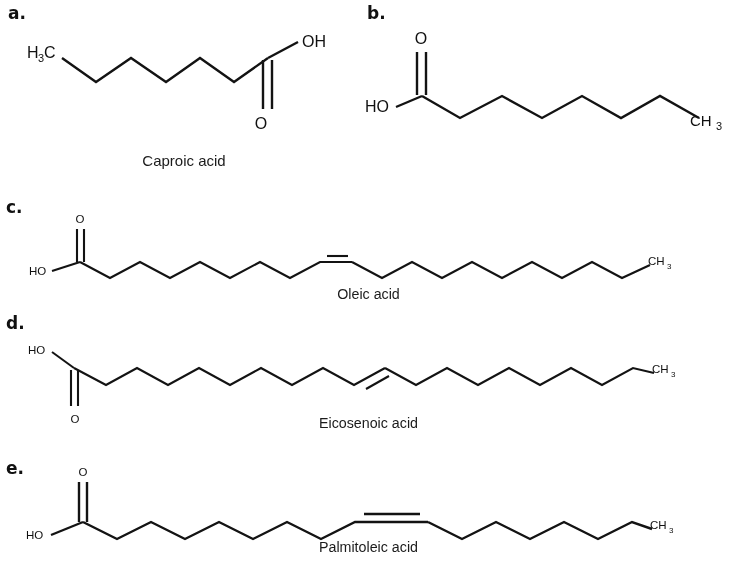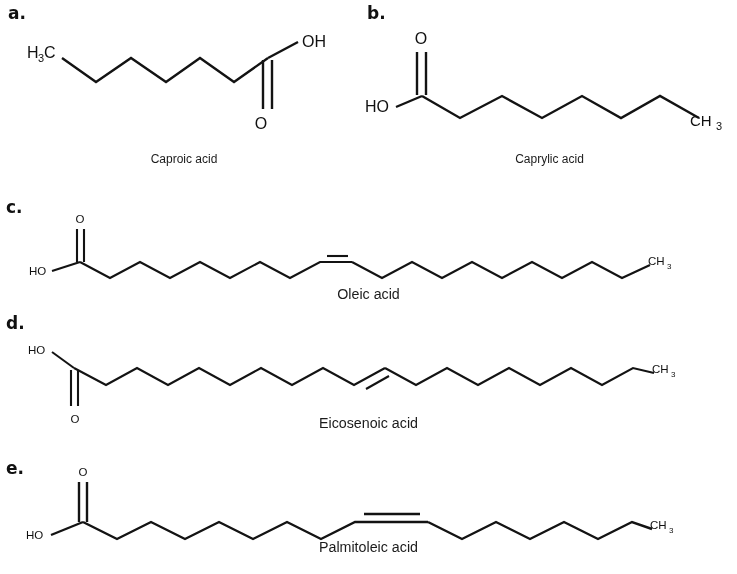--- a/index.html
+++ b/index.html
@@ -23,21 +23,21 @@
     font-family: "DejaVu Sans", sans-serif;
     font-weight: bold;
     font-size: 17px;
     color: #111111;
     letter-spacing: 0px;
   }
   .caption {
     position: absolute;
     text-align: center;
     font-family: "Liberation Sans", sans-serif;
-    font-size: 12px;
+    font-size: 15px;
     color: #1b1b1b;
     white-space: nowrap;
   }
   .caption.cond {
     font-size: 15.5px;
     transform: scaleX(0.92);
     transform-origin: center center;
   }
   svg { display: block; overflow: visible; }
   svg text {
@@ -96,21 +96,20 @@
 
     <text x="3" y="100" class="atom-lg">HO</text>
     <line class="bond bond-med" x1="34" y1="95" x2="60" y2="84"></line>
 
     <polyline class="bond bond-med" points="60,84 98,106 140,84 180,106 220,84 259,106 298,84 337,106"></polyline>
 
     <text x="328" y="114" class="atom-md">CH</text>
     <text x="354" y="118" class="sub-lg">3</text>
   </svg>
 
-  <div class="caption" style="left:0px; top:152px; width:375px;">Caprylic acid</div>
 </div>
 
 <div class="panel" style="left:0px; top:193px; width:737px; height:120px;">
 
   <span class="panel-letter" style="left:6px; top:4px;">c.</span>
 
   <svg width="737" height="92" style="position:absolute; left:0; top:6px;">
 
     <text x="80" y="24" class="atom-sm" text-anchor="middle">O</text>
     <line class="bond bond-thin" x1="77" y1="30" x2="77" y2="63"></line>

